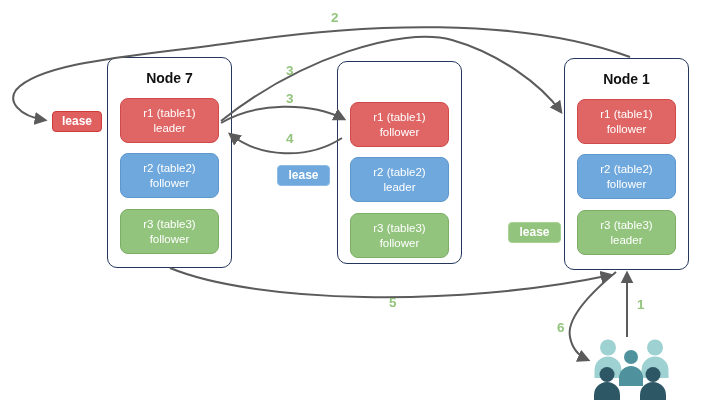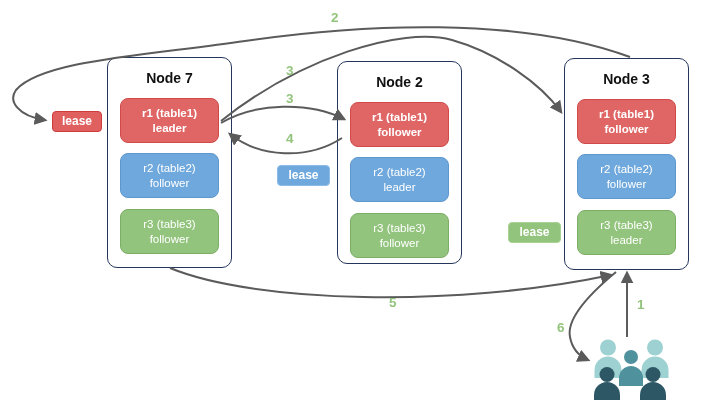--- a/index.html
+++ b/index.html
@@ -17,21 +17,21 @@
     margin-top:12px;
   }
   .replica{
     position:absolute;left:12px;right:12px;height:45px;border-radius:8px;
     box-sizing:border-box;display:flex;flex-direction:column;justify-content:center;
     text-align:center;color:#ffffff;font-size:11.5px;line-height:15px;
   }
   .replica.red  {background:#e06565;border:1.5px solid #d04a4a;}
   .replica.blue {background:#6fa8dc;border:1.5px solid #5e97cc;}
   .replica.green{background:#93c47d;border:1.5px solid #7dae66;}
-  .r-top{top:40px;font-weight:bold;} .r-mid{top:95px;} .r-bot{top:151px;}
+  .r-top{top:40px;} .r-mid{top:95px;} .r-bot{top:151px;}
   
   .lease{
     position:absolute;height:21px;border-radius:4px;box-sizing:border-box;
     color:#ffffff;font-size:12px;text-align:center;line-height:19px;z-index:3;font-weight:bold;
   }
   .lease.red  {left:52px; top:111px;width:50px;background:#e06060;border:1.5px solid #cf3b3b;}
   .lease.blue {left:277px;top:165px;width:53px;background:#6fa8dc;border:1.5px solid #8cbce6;}
   .lease.green{left:508px;top:222px;width:53px;background:#93c47d;border:1.5px solid #a9d295;}
   
   .step{
@@ -66,37 +66,36 @@
       <span>r2 (table2)</span>
       <span>follower</span>
     </div>
     <div class="replica green r-bot">
       <span>r3 (table3)</span>
       <span>follower</span>
     </div>
   </div>
 
   <div class="node" style="left:337px;top:61px;width:125px;height:203px;">
-    <div class="node-title">Node 2</div>
     <div class="replica red r-top">
       <span>r1 (table1)</span>
       <span>follower</span>
     </div>
     <div class="replica blue r-mid">
       <span>r2 (table2)</span>
       <span>leader</span>
     </div>
     <div class="replica green r-bot">
       <span>r3 (table3)</span>
       <span>follower</span>
     </div>
   </div>
 
   <div class="node" style="left:564px;top:58px;width:125px;height:212px;">
-    <div class="node-title">Node 3</div>
+    <div class="node-title">Node 1</div>
     <div class="replica red r-top">
       <span>r1 (table1)</span>
       <span>follower</span>
     </div>
     <div class="replica blue r-mid">
       <span>r2 (table2)</span>
       <span>follower</span>
     </div>
     <div class="replica green r-bot">
       <span>r3 (table3)</span>

